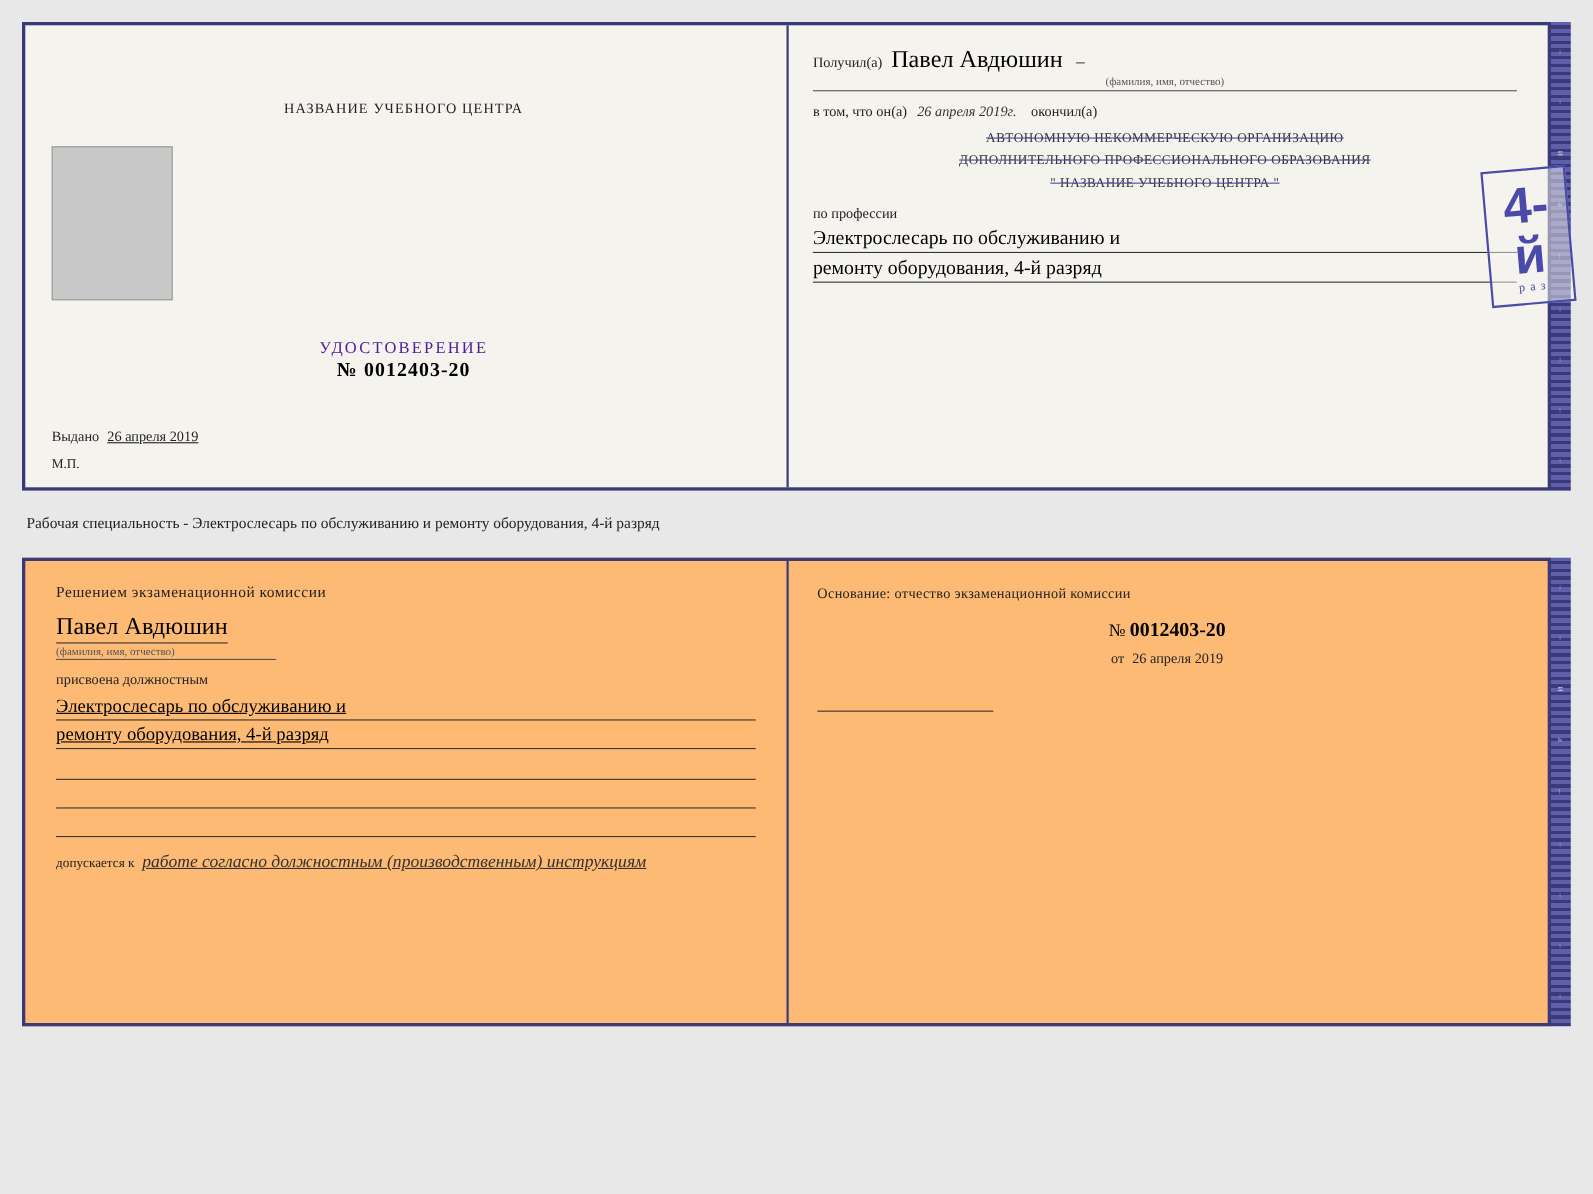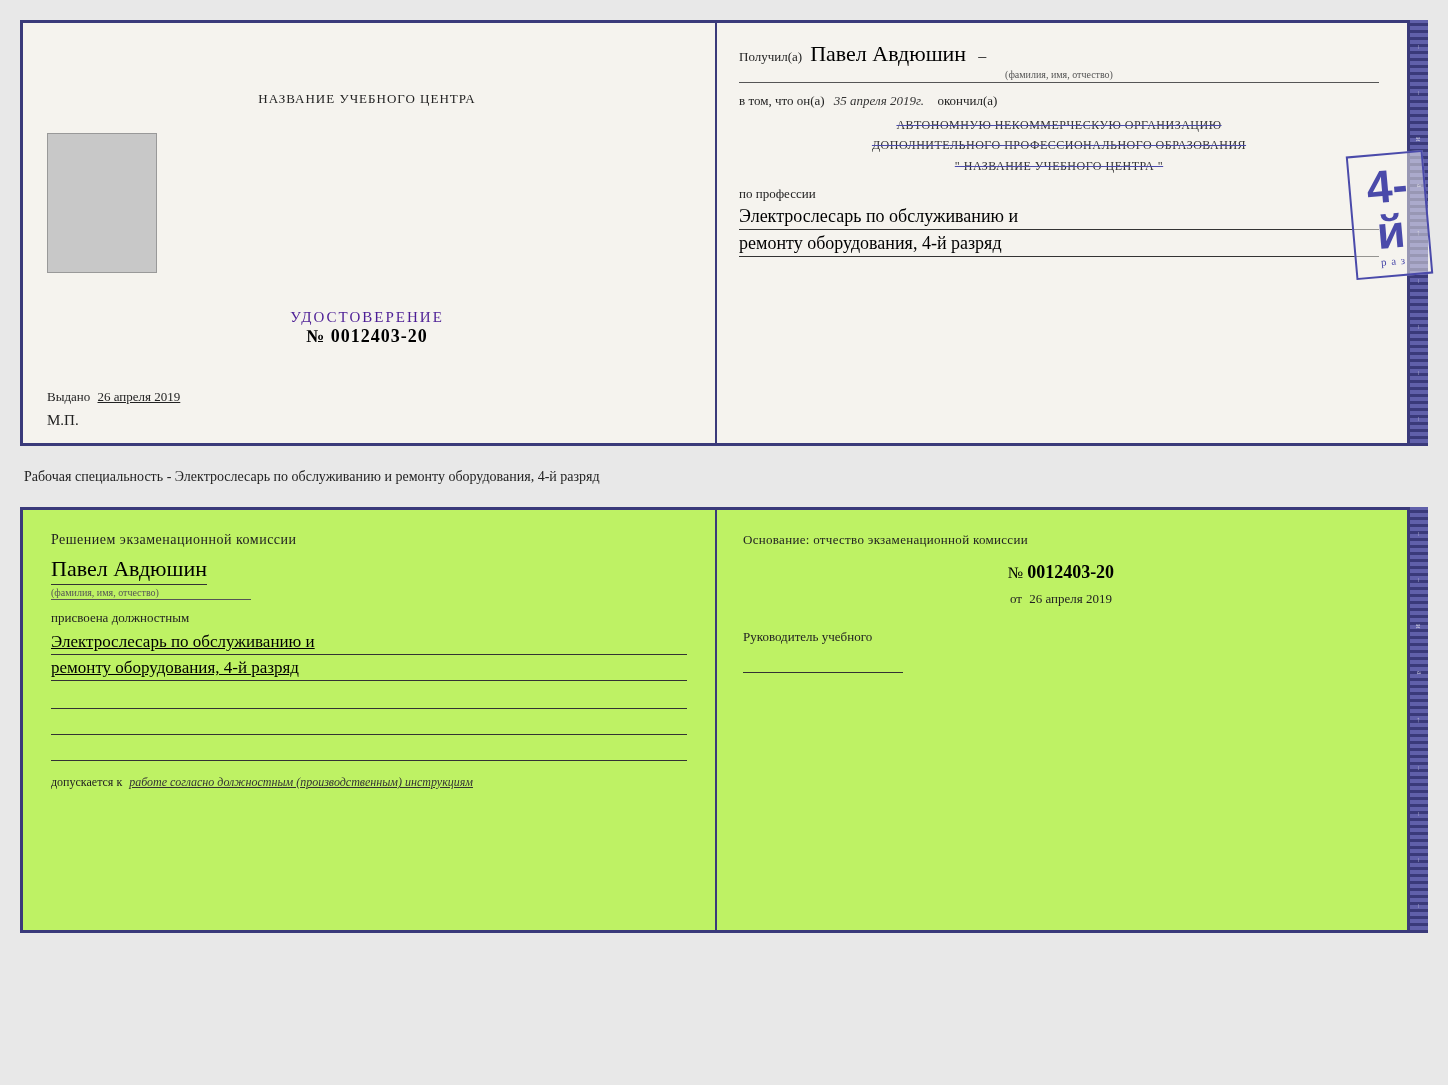--- a/index.html
+++ b/index.html
@@ -88,21 +88,21 @@
     .vydano-line {
       font-size: 13px;
       color: #222;
       margin-top: 16px;
     }
 
     .mp-label {
       position: absolute;
       bottom: 14px;
       left: 24px;
-      font-size: 15px;
+      font-size: 12px;
       color: #222;
     }
 
     
     .right-panel {
       padding: 18px 28px;
     }
 
     .poluchil-line {
       font-size: 13px;
@@ -152,21 +152,21 @@
       font-size: 14px;
       color: #222;
       padding: 8px 4px;
       line-height: 1.5;
     }
 
     
     .cert-bottom {
       display: flex;
       border: 3px solid #3a3a7a;
-      background: #bef264;
+      background: #fdba74;
       position: relative;
     }
 
     .cert-bottom::before {
       content: '';
       position: absolute;
       left: 50%;
       top: 0;
       bottom: 0;
       width: 2px;
@@ -229,21 +229,21 @@
     }
 
     .dopuskaetsya-text {
       font-size: 12px;
       color: #222;
       margin-top: 14px;
     }
 
     .dopusk-handwritten {
       font-style: italic;
-      font-size: 12px;
+      font-size: 16px;
       color: #333;
       text-decoration: underline;
     }
 
     .osnovanie-text {
       font-size: 13px;
       color: #222;
       letter-spacing: 0.3px;
       margin-bottom: 14px;
     }
@@ -325,21 +325,21 @@
       <div class="cert-panel right-panel">
         <div class="poluchil-line">
           <span>Получил(а)</span>
           <span class="handwritten-name">Павел Авдюшин</span>
           <span style="font-size:16px; margin-left:8px;">–</span>
         </div>
         <div class="subtitle-small" style="font-size:10px; color:#555; border-bottom:1px solid #555; padding-bottom:2px; margin-bottom:10px;">(фамилия, имя, отчество)</div>
 
         <div class="vtom-line">
           <span>в том, что он(а)</span>
-          <span class="date-handwritten" style="margin-left:6px;">35 апреля 2019г.</span>
+          <span class="date-handwritten" style="margin-left:6px;">26 апреля 2019г.</span>
           <span style="margin-left:10px;">окончил(а)</span>
         </div>
 
         <div style="display:flex; align-items:flex-start; margin: 6px 0;">
           <div style="flex:1;">
             <div style="text-align:center; font-size:12px; color:#333; letter-spacing:0.5px; line-height:1.7; position:relative;">
               <div style="text-decoration: line-through; text-decoration-color:#4a4aaa;">АВТОНОМНУЮ НЕКОММЕРЧЕСКУЮ ОРГАНИЗАЦИЮ</div>
               <div style="text-decoration: line-through; text-decoration-color:#4a4aaa;">ДОПОЛНИТЕЛЬНОГО ПРОФЕССИОНАЛЬНОГО ОБРАЗОВАНИЯ</div>
               <div style="text-decoration: line-through; text-decoration-color:#4a4aaa;">" НАЗВАНИЕ УЧЕБНОГО ЦЕНТРА "</div>
             </div>
@@ -414,21 +414,20 @@
           <span class="protocol-number" style="display:inline; font-size:18px; font-weight:bold;">0012403-20</span>
         </div>
 
         <div style="text-align:center; font-size:13px; color:#222; margin: 8px 0 18px 0;">
           <span>от</span>
           <span style="margin-left:4px;">26 апреля 2019</span>
         </div>
 
 
         <div class="rukovoditel-block">
-          <div class="chairman-label">Руководитель учебного</div>
           <div class="sig-line-short"></div>
         </div>
       </div>
     </div>
 
     <div class="right-spine" style="display:flex; flex-direction:column; justify-content:space-around; align-items:center; padding:4px 2px;">
       <span style="font-size:8px; color:#aaaacc; writing-mode:vertical-rl;">–</span>
       <span style="font-size:8px; color:#aaaacc; writing-mode:vertical-rl;">–</span>
       <span style="font-size:9px; color:#cccce0; writing-mode:vertical-rl;">и</span>
       <span style="font-size:8px; color:#aaaacc; writing-mode:vertical-rl;">а</span>

